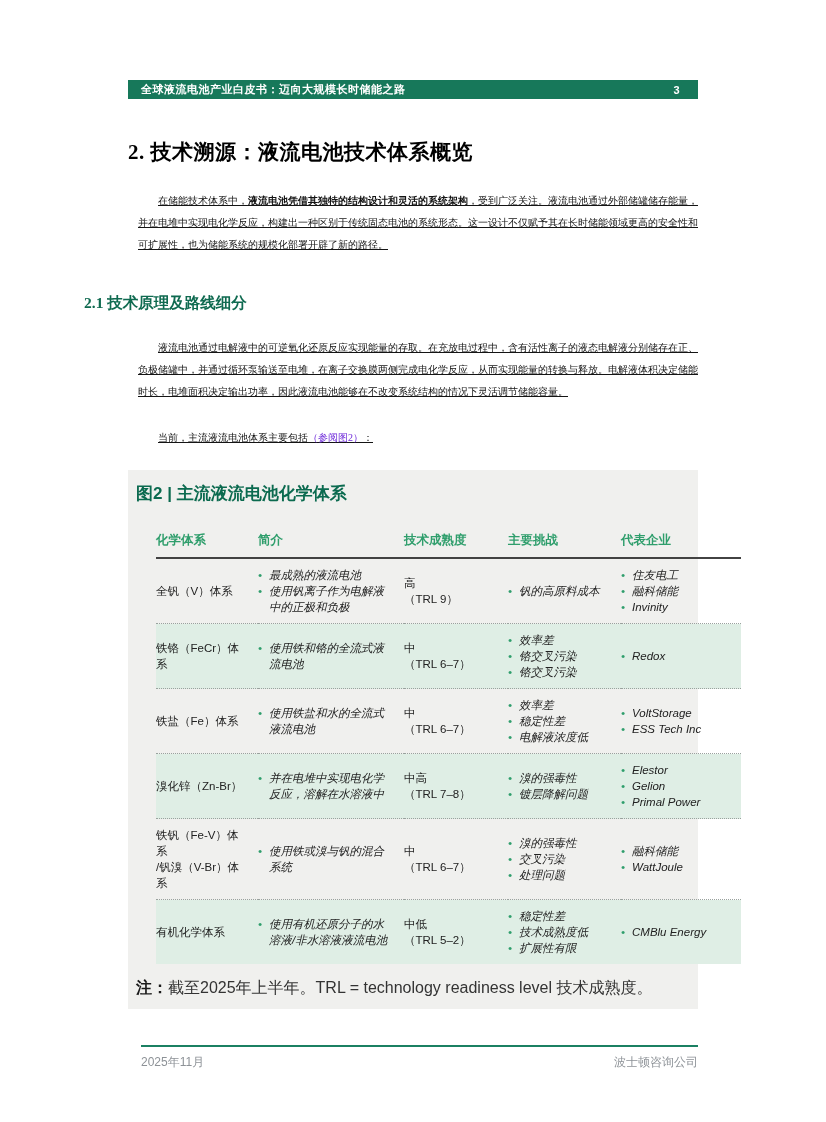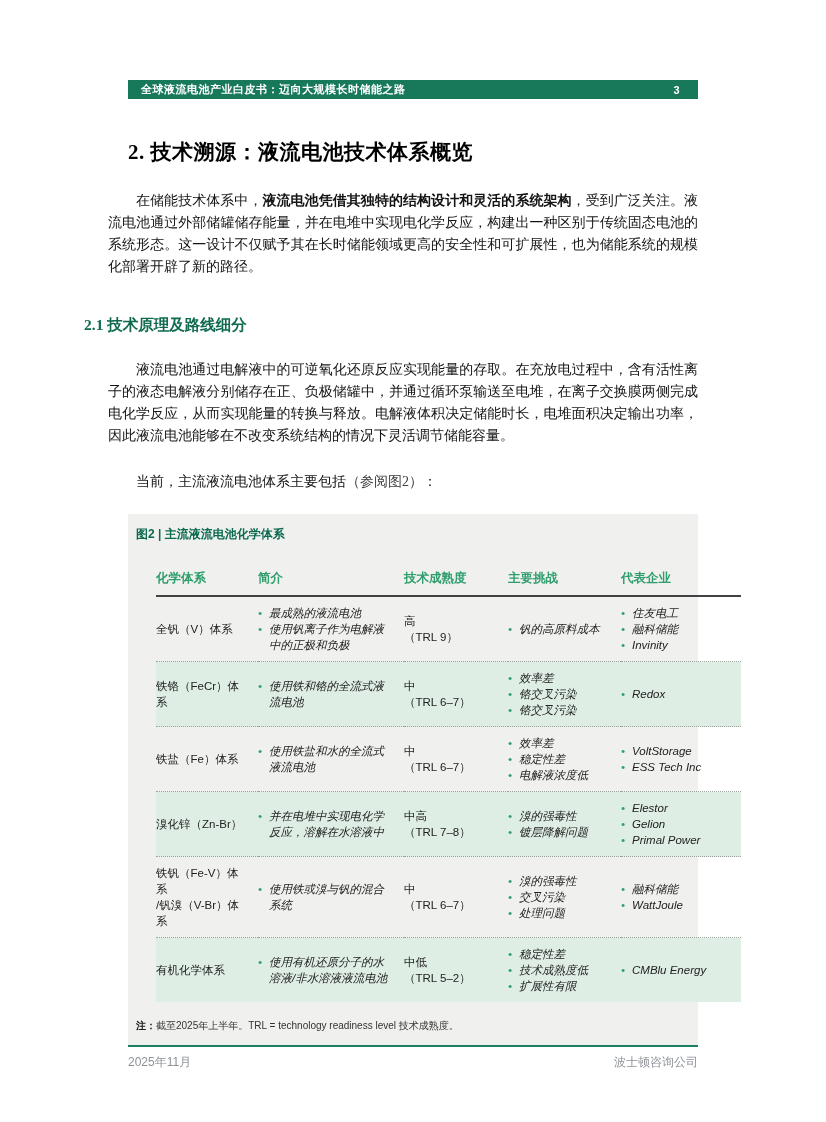--- a/index.html
+++ b/index.html
@@ -26,44 +26,45 @@
     letter-spacing:0.5px;
   }
   
   h1.section-heading{
     margin:39px 99px 0 99px;
     font-size:21px;line-height:28px;
     font-weight:bold;color:#000000;
     letter-spacing:0.5px;
   }
   .body-para{
-    margin:24px 99px 0 79px;
-    font-size:14px;line-height:22px;
+    margin:24px 99px 0 109px;
+    font-size:10px;line-height:22px;
     text-align:justify;
     text-indent:2em;
+    text-decoration:underline;
   }
   .body-para b{font-weight:bold;}
   h2.subsection-heading{
     margin:37px 99px 0 55px;
     font-size:15.5px;line-height:20px;
     font-weight:bold;color:#0F6A50;
   }
   .figref{
-    color:#404040;text-decoration:none;cursor:pointer;
+    color:#6d28d9;text-decoration:none;cursor:pointer;
   }
   
   .figure-block{
     box-sizing:border-box;
     margin:21px 99px 0 99px;
     background:#F0F0EE;
     padding:12px 0 14px 0;
     font-family:"Liberation Sans","DejaVu Sans",sans-serif;
   }
   .figure-title{
-    font-size:12px;font-weight:bold;color:#0B6A4F;
+    font-size:17px;font-weight:bold;color:#0B6A4F;
     padding:0 8px;
   }
   table.chem-table{
     table-layout:fixed;
     border-collapse:collapse;
     width:585px;
     margin:27px 15px 0 28px;
     font-size:11.5px;line-height:16px;color:#222222;
   }
   table.chem-table col.c1{width:102px;}
@@ -88,26 +89,26 @@
   td.system,td.maturity{white-space:pre-line;}
   ul.bullets{list-style:none;margin:0;padding:0;font-style:italic;}
   ul.bullets li{position:relative;padding-left:11px;}
   ul.bullets li::before{
     content:"\2022";
     position:absolute;left:0;top:0;
     color:#2F9E6C;
   }
   .figure-note{
     margin:17px 15px 0 8px;
-    font-size:10px;line-height:14px;color:#333333;
+    font-size:16px;line-height:14px;color:#333333;
   }
   .figure-note b{color:#1a1a1a;}
   
   .footer{
-    position:absolute;left:99px;right:99px;top:1045px;
+    position:absolute;left:112px;right:99px;top:1045px;
     font-family:"Liberation Sans","DejaVu Sans",sans-serif;
   }
   .footer-rule{height:2px;background:#1B8062;}
   .footer-row{
     display:flex;justify-content:space-between;
     margin-top:7px;
     font-size:12px;color:#8D9297;
   }
 </style>
 </head>

